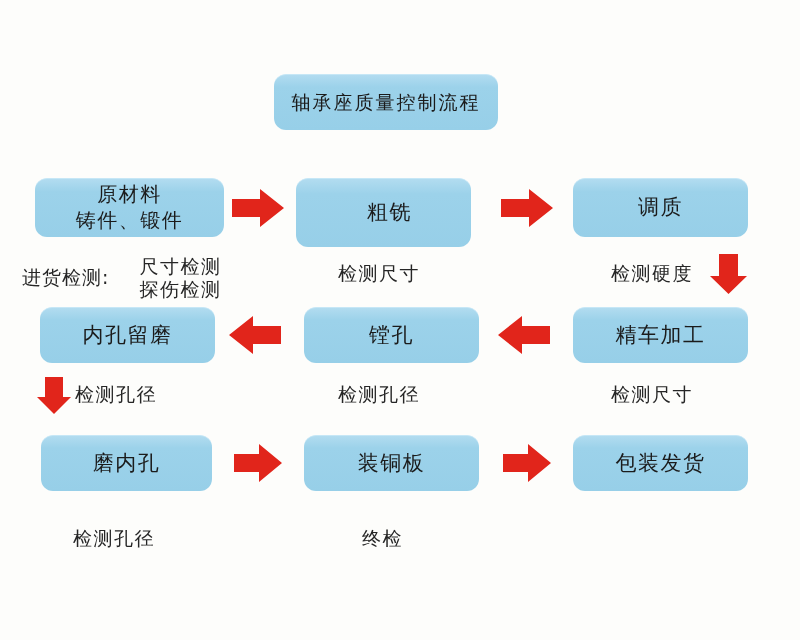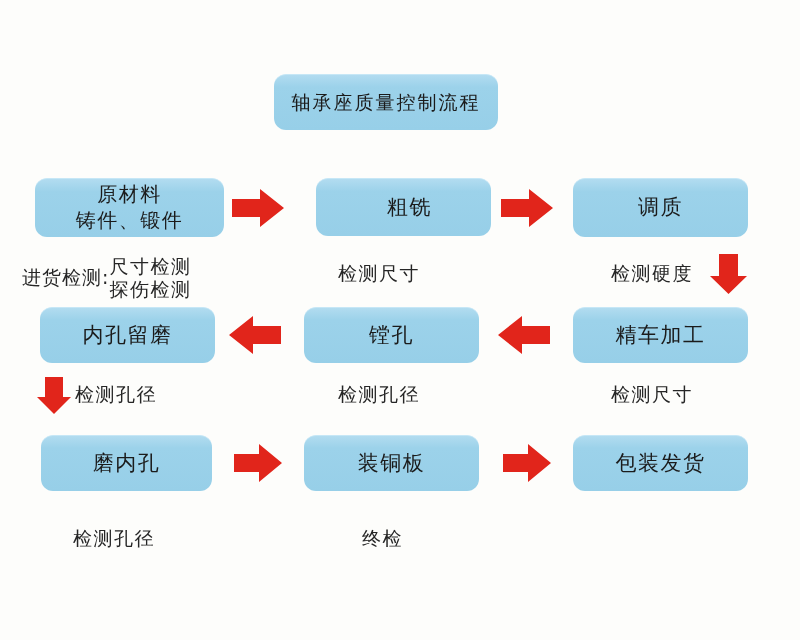--- a/index.html
+++ b/index.html
@@ -82,41 +82,41 @@
 
   <div class="pbox title-box" style="left:274px; top:74px; width:224px; height:56px;">
     <span>轴承座质量控制流程</span>
   </div>
 
   <div class="pbox two-line" style="left:35px; top:178px; width:189px; height:59px;">
     <span>原材料
 铸件、锻件</span>
   </div>
 
-  <div class="pbox" style="left:316px; top:178px; width:175px; height:58px;padding-left:12px;">
+  <div class="pbox" style="left:296px; top:178px; width:175px; height:69px;padding-left:12px;">
     <span>粗铣</span>
   </div>
 
   <div class="pbox" style="left:573px; top:178px; width:175px; height:59px;">
     <span>调质</span>
   </div>
 
   <div class="arrow" style="left:232px; top:189px;">
     <svg width="52" height="38" viewBox="0 0 52 38" aria-hidden="true">
       <polygon points="0,10 28,10 28,0 52,19 28,38 28,28 0,28" fill="#e1251b"></polygon>
     </svg>
   </div>
 
   <div class="arrow" style="left:501px; top:189px;">
     <svg width="52" height="38" viewBox="0 0 52 38" aria-hidden="true">
       <polygon points="0,10 28,10 28,0 52,19 28,38 28,28 0,28" fill="#e1251b"></polygon>
     </svg>
   </div>
 
-  <div class="caption-inline" style="left:22px; top:255px;">
+  <div class="caption-inline" style="left:22px; top:255px;gap:30px;">
     <span style="padding-top:11px; letter-spacing:1px;">进货检测:</span>
     <span style="text-align:left;">尺寸检测
 探伤检测</span>
   </div>
 
   <div class="caption" style="left:338px; top:262px;">检测尺寸</div>
 
   <div class="caption" style="left:611px; top:262px;">检测硬度</div>
 
   <div class="arrow" style="left:710px; top:254px;">

